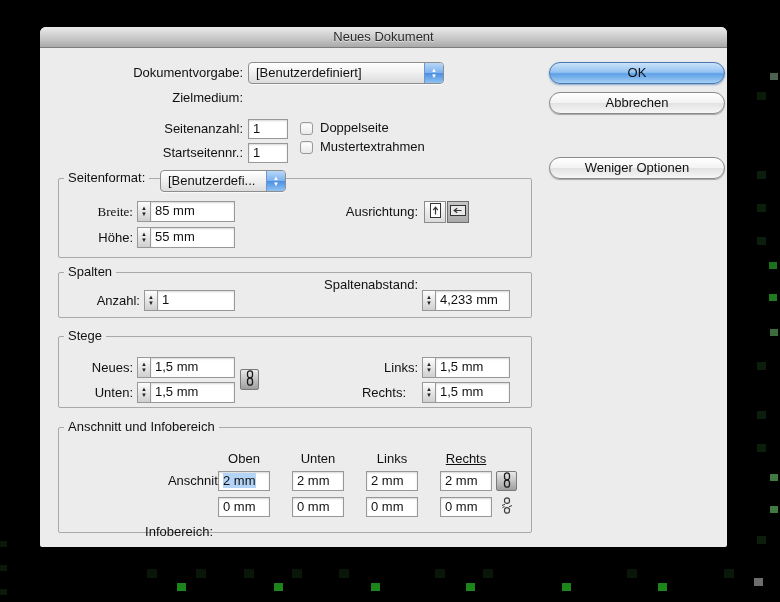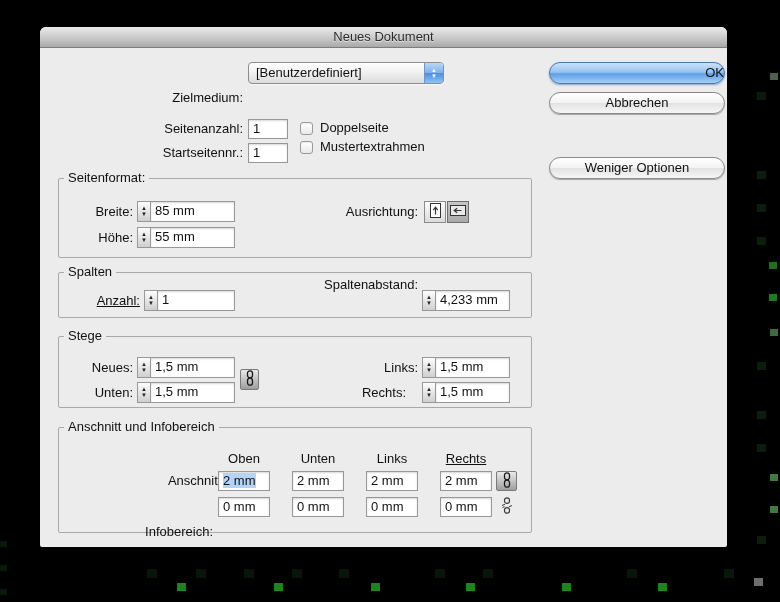--- a/index.html
+++ b/index.html
@@ -61,21 +61,20 @@
   .btn {
     position:absolute; left:509px; width:176px; height:22px; border-radius:11px;
     border:1px solid #8a8a8a; text-align:center; line-height:20px; color:#111;
     background:linear-gradient(#ffffff, #f3f3f3 48%, #e3e3e3 52%, #f6f6f6);
     box-shadow:0 1px 1px rgba(0,0,0,0.3);
   }
   .btn.primary {
     border-color:#46面?; border-color:#4a78b0;
     background:linear-gradient(#cbe2fa, #94c3f1 46%, #5d9fe7 54%, #a5d0f4);
     box-shadow:0 1px 2px rgba(40,90,160,0.5);
-    text-align:right;
   }
 
   .checkbox {
     position:absolute; width:13px; height:13px; border:1px solid #9a9a9a; border-radius:3px;
     background:linear-gradient(#ffffff,#e9e9e9); box-shadow:inset 0 1px 1px rgba(0,0,0,0.07);
   }
 
   .orient {
     position:absolute; width:22px; height:22px; border:1px solid #8b8b8b;
     background:linear-gradient(#fdfdfd,#dadada);
@@ -128,20 +127,21 @@
     <div class="dot" style="left: 0px; top: 565px; width: 7px; height: 6px; background: rgb(10, 26, 10);"></div>
     <div class="dot" style="left: 0px; top: 589px; width: 7px; height: 6px; background: rgb(10, 26, 10);"></div>
   </div>
 
 <div class="dialog">
 
   <div class="titlebar">
     <span>Neues Dokument</span>
   </div>
 
+  <div class="lbl" style="left:0;top:35px;width:203px;line-height:22px;">Dokumentvorgabe:</div>
   <div class="popup" style="left:208px;top:35px;width:196px;">
     <span class="val">[Benutzerdefiniert]</span>
     <span class="cap">
         <span>▲</span>
         <span>▼</span>
       </span>
   </div>
 
   <div class="lbl" style="left:0;top:60px;width:203px;line-height:22px;">Zielmedium:</div>
 
@@ -164,22 +164,29 @@
   </div>
   <div class="btn" style="top:65px;">
     <span>Abbrechen</span>
   </div>
   <div class="btn" style="top:130px;">
     <span>Weniger Optionen</span>
   </div>
 
   <div class="groupbox" style="left:18px;top:151px;width:474px;height:80px;"></div>
   <div class="legend" style="left:24px;top:143px;">Seitenformat:</div>
-
-  <div class="lbl" style="left:0;top:174px;width:93px;line-height:21px;">Breite:</div>
+  <div class="popup" style="left:120px;top:143px;width:126px;">
+    <span class="val">[Benutzerdefi...</span>
+    <span class="cap">
+        <span>▲</span>
+        <span>▼</span>
+      </span>
+  </div>
+
+  <div class="lbl" style="left:0;top:174px;width:93px;line-height:21px;font-family:Liberation Serif, serif;">Breite:</div>
   <div class="stepper" style="left:97px;top:174px;height:21px;">
       <span>▲</span>
       <span>▼</span>
     </div>
   <div class="field" style="left:110px;top:174px;width:85px;height:21px;"><span>85 mm</span></div>
 
   <div class="lbl" style="left:0;top:200px;width:93px;line-height:21px;">Höhe:</div>
   <div class="stepper" style="left:97px;top:200px;height:21px;">
       <span>▲</span>
       <span>▼</span>
@@ -200,21 +207,21 @@
       <svg width="16" height="13" viewBox="0 0 16 13">
         <rect x="0.5" y="1.5" width="15" height="10" fill="#e9e9e9" stroke="#333"></rect>
         <path d="M11.5 6.5 H5 M7.2 4.2 L4.2 6.5 L7.2 8.8" stroke="#333" stroke-width="1.2" fill="none"></path>
       </svg>
     </span>
   </div>
 
   <div class="groupbox" style="left:18px;top:245px;width:474px;height:46px;"></div>
   <div class="legend" style="left:24px;top:237px;">Spalten</div>
 
-  <div class="lbl" style="left:0;top:263px;width:100px;line-height:21px;text-decoration:underline;">Anzahl:</div>
+  <div class="lbl" style="left:0;top:263px;width:100px;line-height:21px;">Anzahl:</div>
   <div class="stepper" style="left:104px;top:263px;height:21px;">
       <span>▲</span>
       <span>▼</span>
     </div>
   <div class="field" style="left:117px;top:263px;width:78px;height:21px;"><span>1</span></div>
 
   <div class="lbl" style="left:230px;top:247px;width:148px;line-height:21px;">Spaltenabstand:</div>
   <div class="stepper" style="left:382px;top:263px;height:21px;">
       <span>▲</span>
       <span>▼</span>

